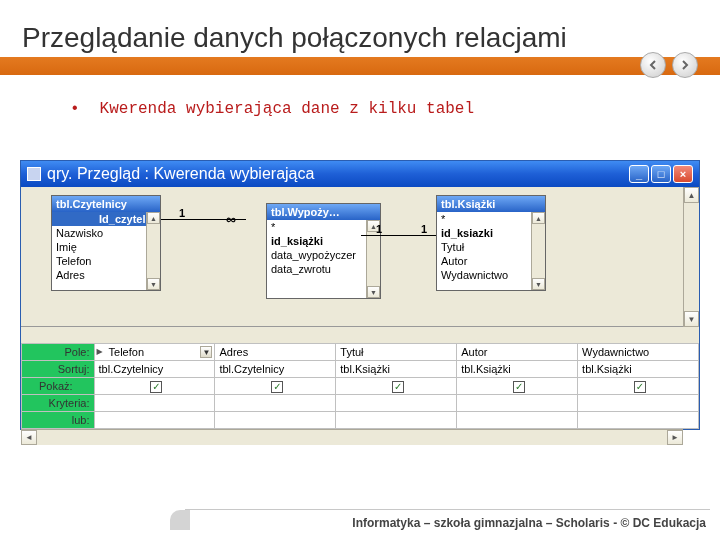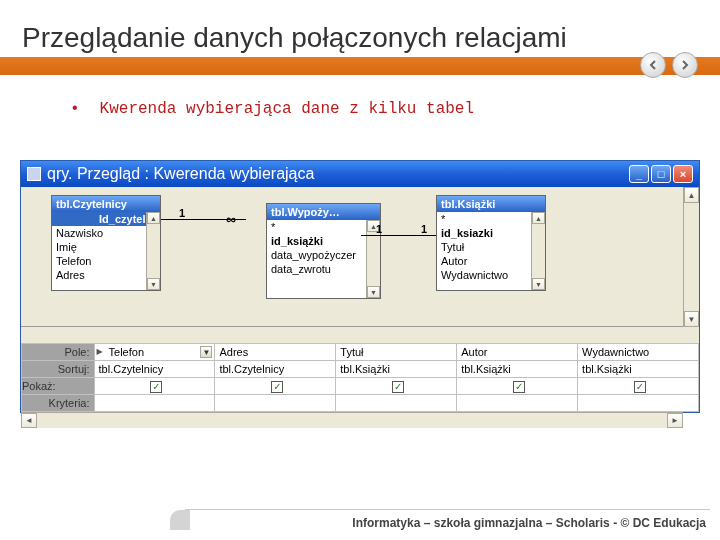--- a/index.html
+++ b/index.html
@@ -37,24 +37,24 @@
 .tbl-item.pk { font-weight:bold; }
 .tbl-vsb { position:absolute; right:0; top:0; width:14px; height:100%; background:#ece9d8; border-left:1px solid #aca899; display:flex; flex-direction:column; justify-content:space-between; }
 .tbl-vsb-btn{ height:12px; background:linear-gradient(#fefefe,#ece9d8); border:1px solid #aca899; font-size:7px; color:#555; display:flex; align-items:center; justify-content:center;}
 
 .rel-lbl { position:absolute; font-size:11px; font-weight:bold; color:#000; }
 .rel-line { position:absolute; height:1px; background:#000; }
 
 .grid { margin-top:16px; background:#fff; }
 .grid table { border-collapse:collapse; width:100%; }
 .grid td { border:1px solid #c0c0c0; font-size:11px; height:17px; vertical-align:middle; }
-.grid .lbl { width:72px; text-align:right; padding-right:4px; background:#a3a3a3; color:#333; position:relative;}
+.grid .lbl { width:72px; text-align:right; padding-right:4px; background:#22c55e; color:#333; position:relative;}
 .grid .cell { padding-left:4px; position:relative; width:120px;}
 .grid .show-row td { text-align:center; }
-.grid .show-row .lbl { text-align:left;margin-top:30px; }
+.grid .show-row .lbl { text-align:center;margin-top:30px; }
 .chk { display:inline-block; width:12px; height:12px; border:1px solid #555; background:#fff; color:#2a7a2a; font-size:10px; line-height:10px; text-align:center; }
 .sel-arrow{ position:absolute; left:2px; top:3px; font-size:8px; color:#555;}
 .dd-arrow{ position:absolute; right:2px; top:2px; width:12px; height:12px; border:1px solid #aca899; background:linear-gradient(#fefefe,#e0dccb); font-size:8px; color:#333; display:flex; align-items:center; justify-content:center;}
 
 .footer { position:absolute; bottom:10px; right:14px; font-size:12px; color:#444; font-weight:bold;text-align:center;}
 .footer-dec { position:absolute; bottom:10px; left:170px; width:20px; height:20px; border-radius:50% 0 0 0; background:#d4d4d4;}
 .footer-line { position:absolute; bottom:30px; left:185px; right:10px; height:1px; background:#c8c8c8;}
 </style>
 </head>
 <body>
@@ -176,20 +176,28 @@
         <td class="cell"><span class="chk">✓</span></td>
       </tr>
       <tr>
         <td class="lbl">Kryteria:</td>
         <td class="cell"></td>
             <td class="cell"></td>
             <td class="cell"></td>
             <td class="cell"></td>
             <td class="cell"></td>
       </tr>
+      <tr>
+        <td class="lbl">lub:</td>
+        <td class="cell"></td>
+            <td class="cell"></td>
+            <td class="cell"></td>
+            <td class="cell"></td>
+            <td class="cell"></td>
+      </tr>
     </tbody>
       </table>
   </div>
 </div>
 
 <div class="footer-line"></div>
 <div class="footer-dec"></div>
 <div class="footer">Informatyka – szkoła gimnazjalna – Scholaris - © DC Edukacja</div>
 
 </body></html>

